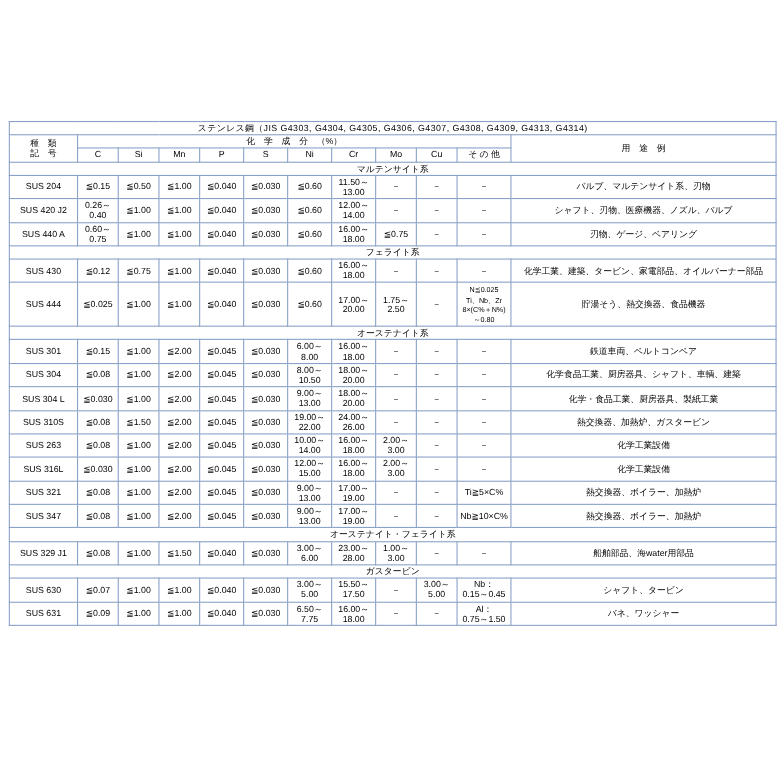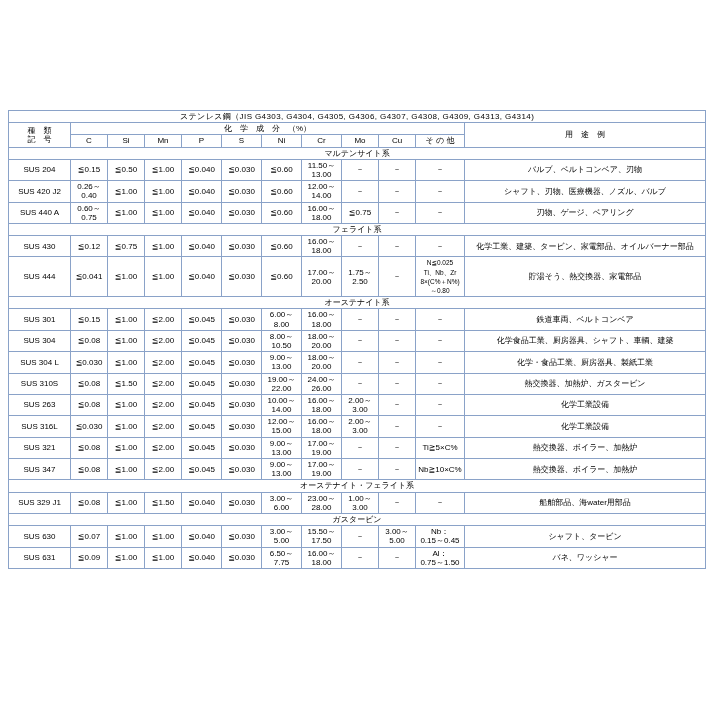--- a/index.html
+++ b/index.html
@@ -122,21 +122,21 @@
             <td><span>≦0.15</span></td>
             <td><span>≦0.50</span></td>
             <td><span>≦1.00</span></td>
             <td><span>≦0.040</span></td>
             <td><span>≦0.030</span></td>
             <td><span>≦0.60</span></td>
             <td><span>11.50～<br>13.00</span></td>
             <td><span>－</span></td>
             <td><span>－</span></td>
             <td><span>－</span></td>
-            <td class="use"><span>バルブ、ベルトコンベア、刃物</span></td>
+            <td class="use"><span>バルブ、マルテンサイト系、刃物</span></td>
           </tr>
           <tr>
             <td class="grade"><span>SUS 420 J2</span></td>
             <td><span>0.26～<br>0.40</span></td>
             <td><span>≦1.00</span></td>
             <td><span>≦1.00</span></td>
             <td><span>≦0.040</span></td>
             <td><span>≦0.030</span></td>
             <td><span>≦0.60</span></td>
             <td><span>12.00～<br>14.00</span></td>
@@ -171,31 +171,31 @@
             <td><span>≦0.030</span></td>
             <td><span>≦0.60</span></td>
             <td><span>16.00～<br>18.00</span></td>
             <td><span>－</span></td>
             <td><span>－</span></td>
             <td><span>－</span></td>
             <td class="use"><span>化学工業、建築、タービン、家電部品、オイルバーナー部品</span></td>
           </tr>
           <tr>
             <td class="grade"><span>SUS 444</span></td>
-            <td><span>≦0.041</span></td>
+            <td><span>≦0.025</span></td>
             <td><span>≦1.00</span></td>
             <td><span>≦1.00</span></td>
             <td><span>≦0.040</span></td>
             <td><span>≦0.030</span></td>
             <td><span>≦0.60</span></td>
             <td><span>17.00～<br>20.00</span></td>
             <td><span>1.75～<br>2.50</span></td>
             <td><span>－</span></td>
             <td><span class="small">N≦0.025<br>Ti、Nb、Zr<br>8×(C%＋N%)～0.80</span></td>
-            <td class="use"><span>貯湯そう、熱交換器、家電部品</span></td>
+            <td class="use"><span>貯湯そう、熱交換器、食品機器</span></td>
           </tr>
           <tr class="group">
             <td colspan="12">オーステナイト系</td>
           </tr>
           <tr>
             <td class="grade"><span>SUS 301</span></td>
             <td><span>≦0.15</span></td>
             <td><span>≦1.00</span></td>
             <td><span>≦2.00</span></td>
             <td><span>≦0.045</span></td>

